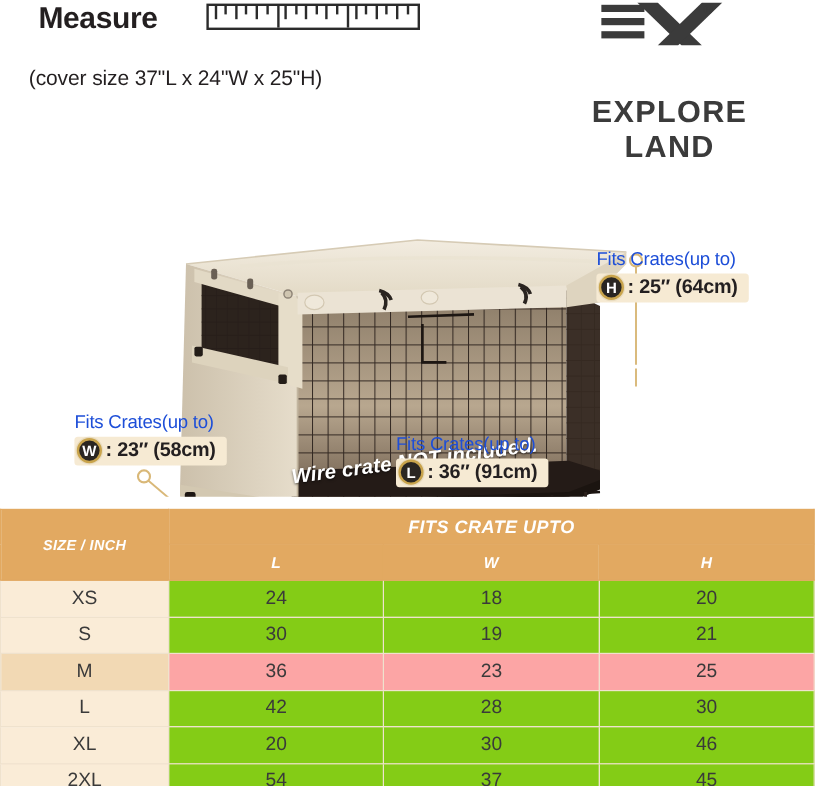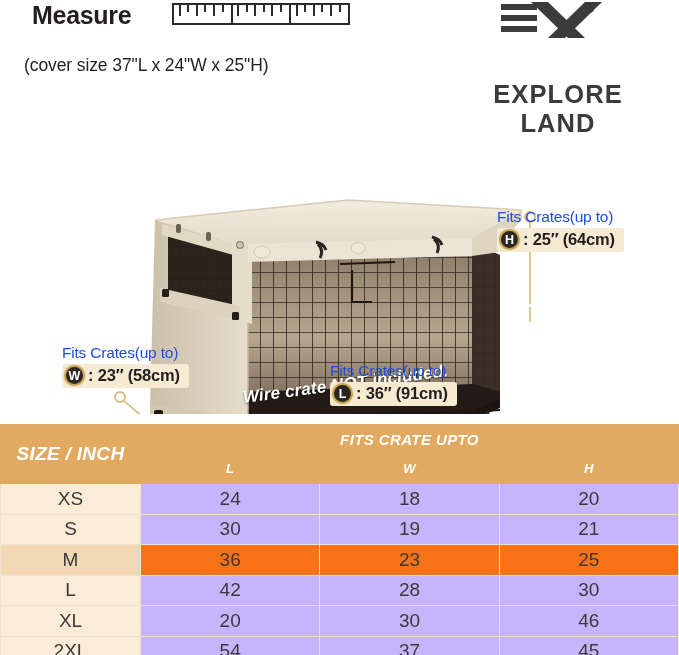--- a/index.html
+++ b/index.html
@@ -106,30 +106,30 @@
     border:1px solid #efe2cd;
     text-align:center;
     padding:0;
   }
   #sizetable thead th{
     background:#e2a961;color:#ffffff;
     font-style:italic;font-weight:bold;
     border-color:#e7b densities;
     border:1px solid #e2a961;
   }
-  th.h-size{font-size:19px;height:57px;width:139px;letter-spacing:.3px;}
+  th.h-size{font-size:12px;height:57px;width:139px;letter-spacing:.3px;}
   th.h-group{font-size:15px;height:28px;letter-spacing:.4px;}
   th.h-sub{font-size:13px;height:29px;font-style:normal;font-weight:normal;letter-spacing:.3px;}
   #sizetable tbody td{
-    height:29.5px;font-size:19px;color:#3a3a3a;
+    height:29.5px;font-size:16px;color:#3a3a3a;
   }
   td.c-size{background:#faecd7;color:#4a4a4a;}
-  tr.row-plain td.c-val{background:#c4b5fd;}
+  tr.row-plain td.c-val{background:#84cc16;}
   tr.row-hl td.c-size{background:#f2d9b4;}
-  tr.row-hl td.c-val{background:#f97316;}
+  tr.row-hl td.c-val{background:#fca5a5;}
 </style>
 </head>
 <body>
 
 <div id="stage">
 
   <div id="header">
 
     <div id="measure-title">Measure</div>
 

